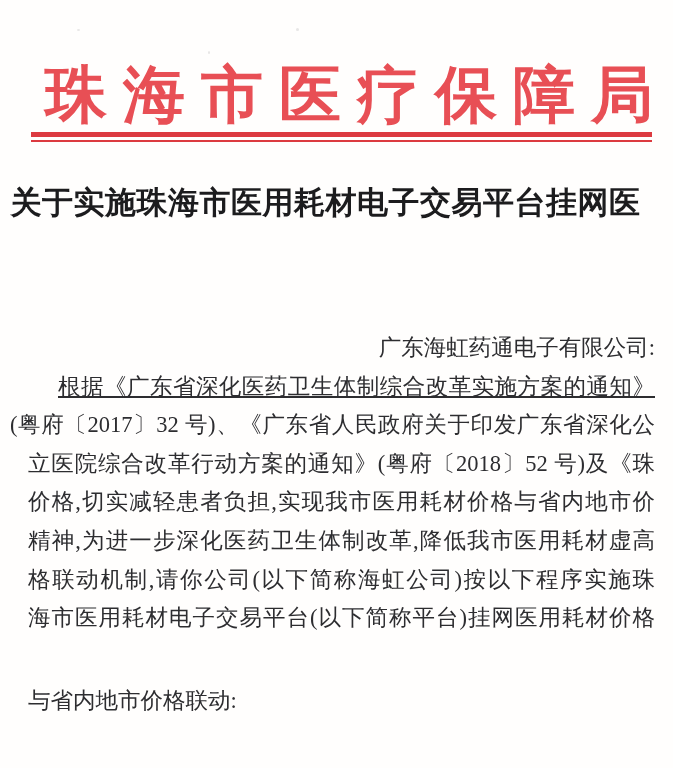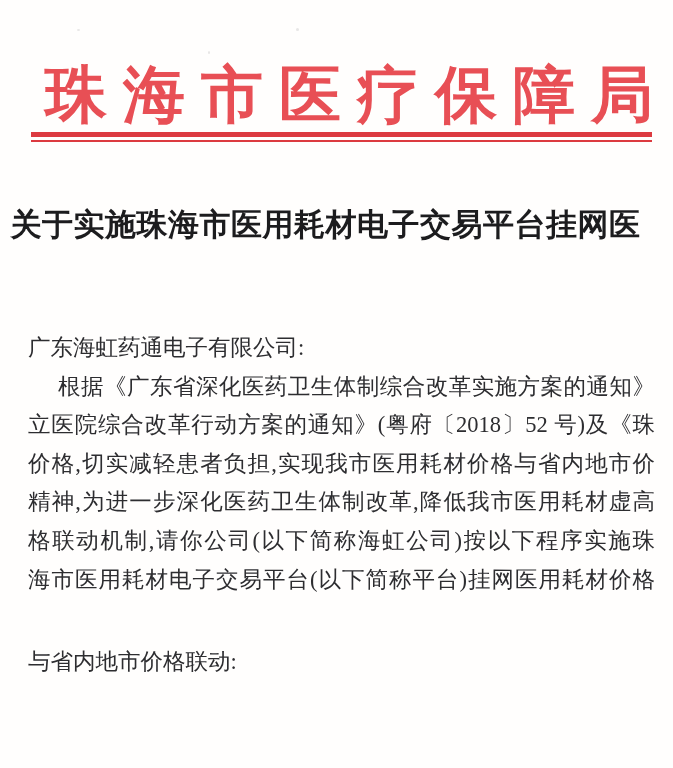--- a/index.html
+++ b/index.html
@@ -25,35 +25,35 @@
   }
   
   .red-rule {
     position: absolute;
     top: 132px; left: 31px; width: 621px; height: 3px;
     border-top: 5px solid var(--rule_red, #dc3a40);
     border-bottom: 2px solid var(--rule_red, #dc3a40);
   }
   .doc-title {
     position: absolute;
-    top: 197px; left: 0; width: 651px;
+    top: 175px; left: 0; width: 651px;
     text-align: center;
     color: var(--ink_title, #1c1c1e);
     font-size: 31px; font-weight: bold;
     line-height: 55px; letter-spacing: 0.5px;
   }
   .doc-body {
     position: absolute;
     top: 329px; left: 28px; width: 627px;
     color: var(--ink_body, #2d2d30);
     font-size: 22.5px; line-height: 38.6px;
   }
-  .salutation { text-align: left; }
+  .salutation { text-align: right; }
   .line { text-align: justify; text-align-last: justify; }
-  .line.indent { text-indent: 30px; }
+  .line.indent { text-indent: 30px; text-decoration: underline; }
   .line.hang { text-indent: -18px; }  
   .line.plain { text-align: left; text-align-last: left; margin-top: 44px; }
   
   .speck {
     position: absolute; border-radius: 50%;
     background: #c9c9c9; opacity: .45;
   }
 </style>
 </head>
 <body>
@@ -73,20 +73,21 @@
 
   <div class="red-rule"></div>
 
   <div class="doc-title">
     <div>关于实施珠海市医用耗材电子交易平台挂网医</div>
   </div>
 
   <div class="doc-body">
     <div class="salutation">广东海虹药通电子有限公司:</div>
     <div class="line indent">根据《广东省深化医药卫生体制综合改革实施方案的通知》</div>
+    <div class="line hang">(粤府〔2017〕32 号)、《广东省人民政府关于印发广东省深化公</div>
     <div class="line">立医院综合改革行动方案的通知》(粤府〔2018〕52 号)及《珠</div>
     <div class="line">价格,切实减轻患者负担,实现我市医用耗材价格与省内地市价</div>
     <div class="line">精神,为进一步深化医药卫生体制改革,降低我市医用耗材虚高</div>
     <div class="line">格联动机制,请你公司(以下简称海虹公司)按以下程序实施珠</div>
     <div class="line">海市医用耗材电子交易平台(以下简称平台)挂网医用耗材价格</div>
     <div class="line plain">与省内地市价格联动:</div>
   </div>
 
   <div class="speck" style="left:77px; top:29px; width:3px; height:2px;"></div>
   <div class="speck" style="left:296px; top:28px; width:3px; height:3px;"></div>

